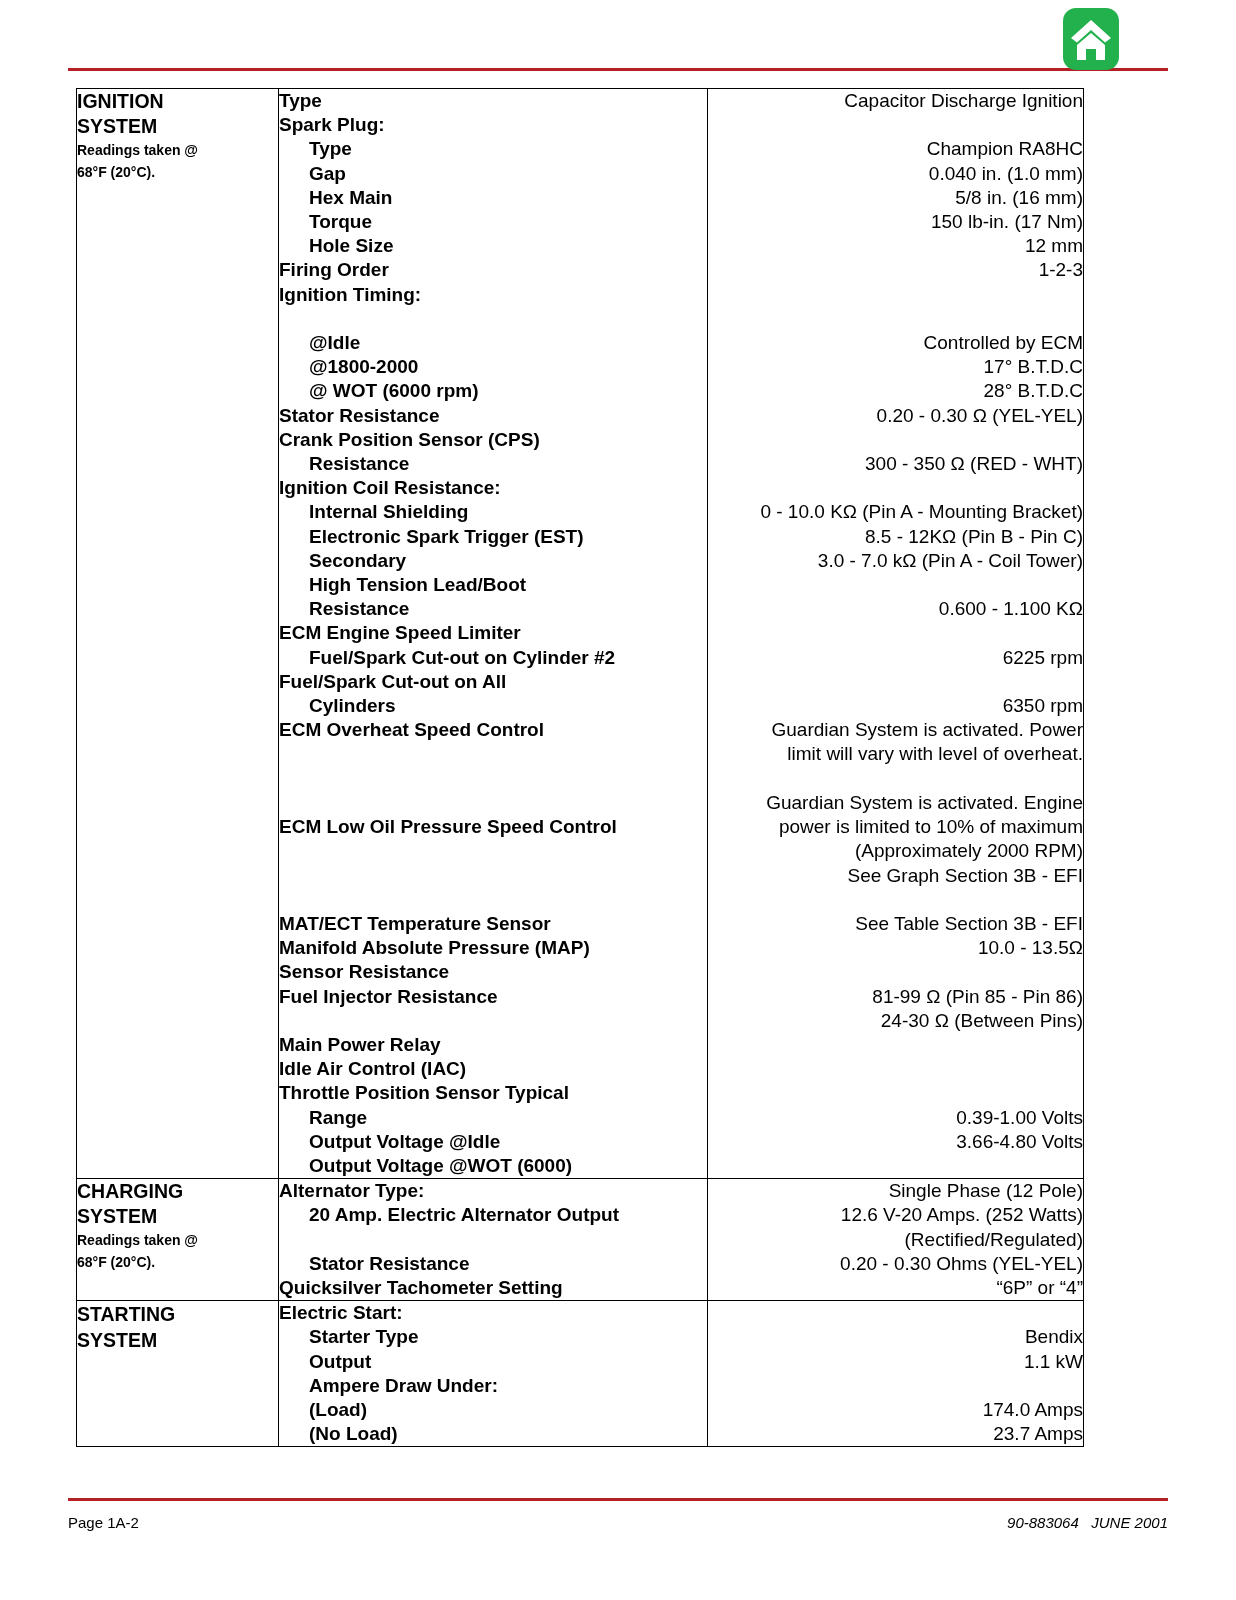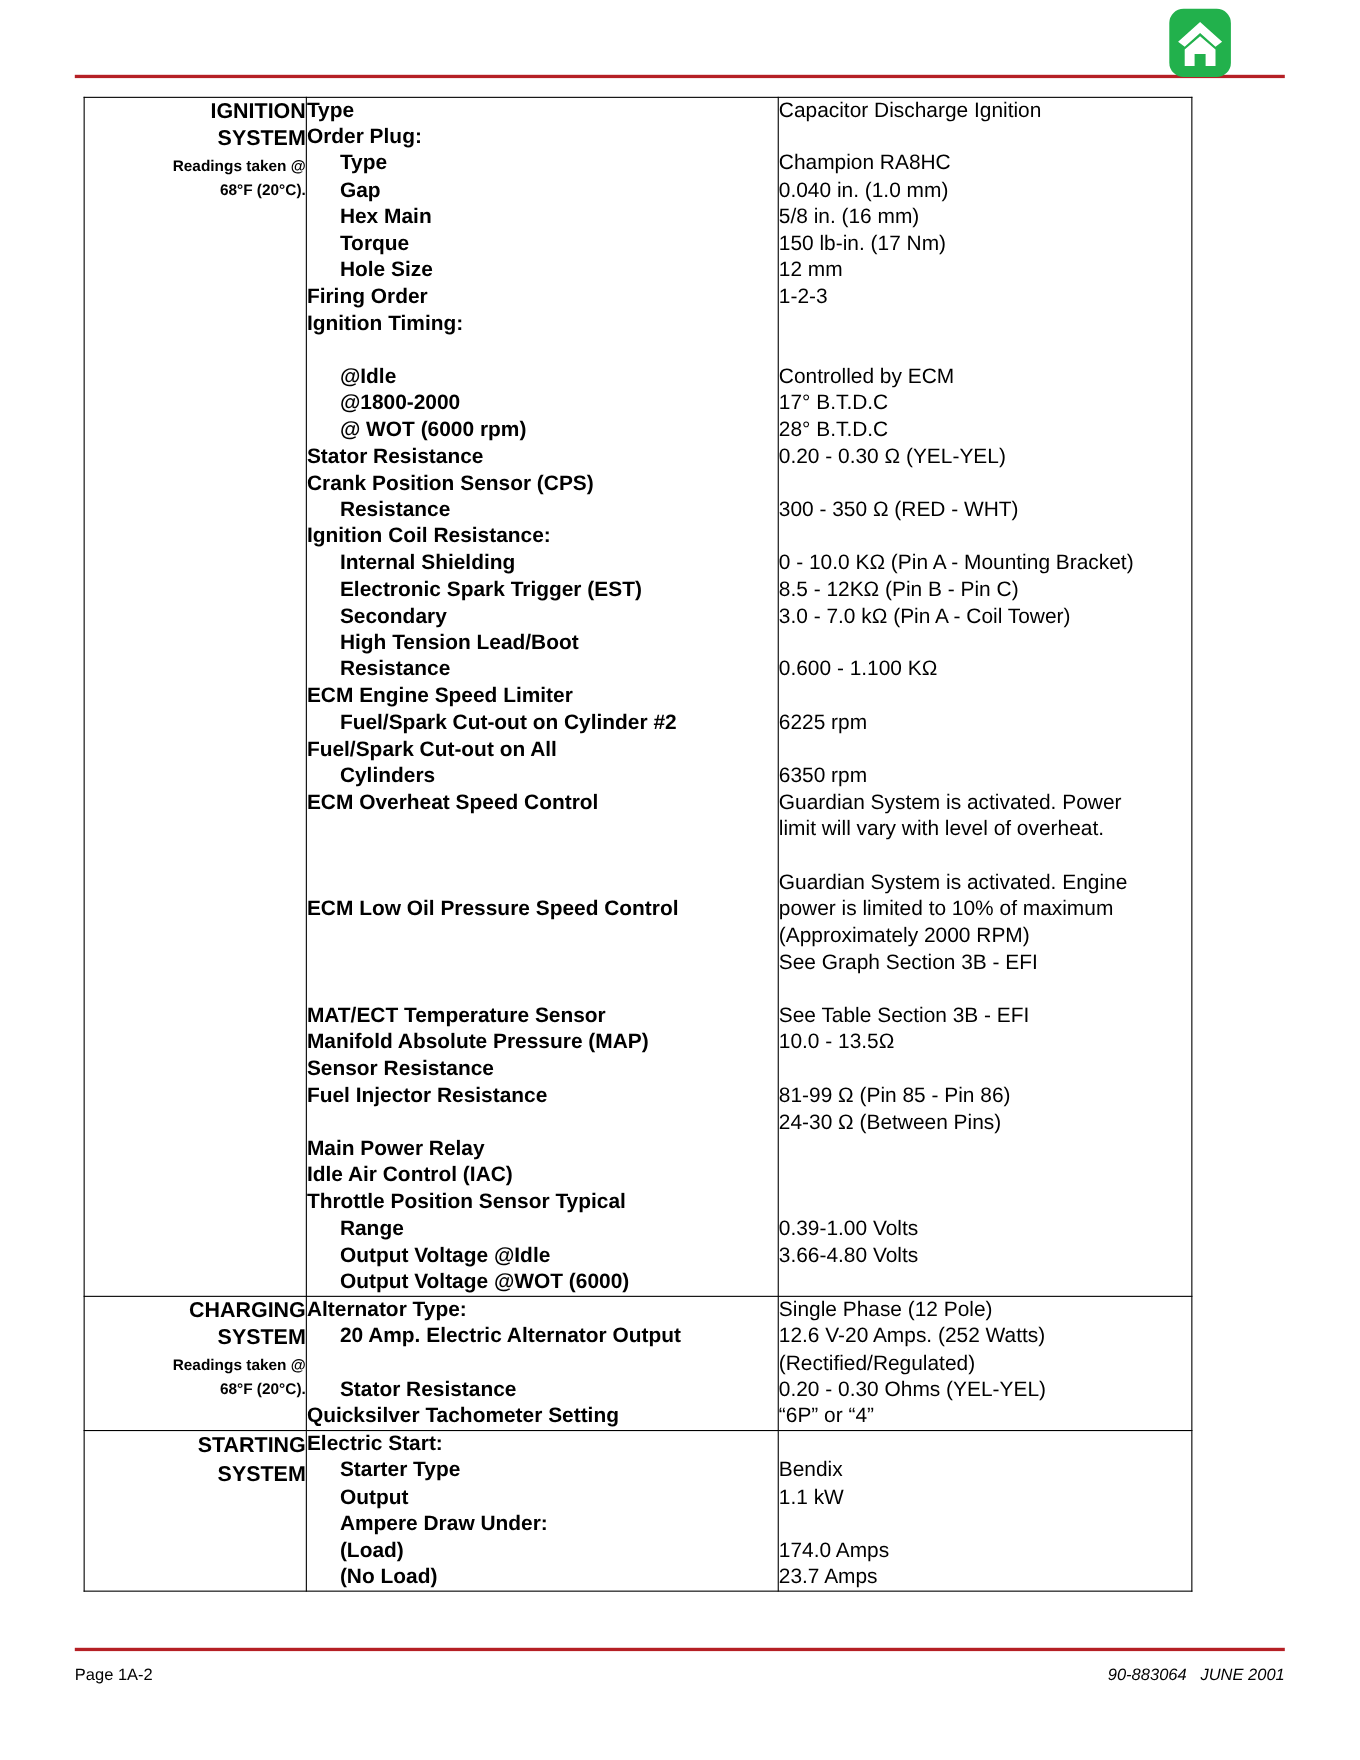--- a/index.html
+++ b/index.html
@@ -62,21 +62,21 @@
     border: 1.6px solid #000000;
     vertical-align: top;
     padding: 0;
   }
   .col-system { width: 202px; }
   .col-item   { width: 429px; }
   .col-value  { width: 376px; }
 
   
   .system-cell {
-    text-align: right;
+    text-align: left;
     vertical-align: middle;
     padding: 4px 6px;
   }
   .system-name {
     font-size: 19.5px;
     font-weight: bold;
     line-height: 25px;
   }
   .system-note {
     font-size: 14px;
@@ -95,21 +95,21 @@
     line-height: 24.2px;
     white-space: pre;
   }
   .item-line.ind1 { padding-left: 30px; }
   .item-line.ind2 { padding-left: 30px; }
   .item-line.blank { color: transparent; }
 
   
   .value-cell {
     padding: 6px 6px 6px 6px;
-    text-align: left;
+    text-align: right;
   }
   .value-line {
     font-size: 19px;
     font-weight: normal;
     line-height: 24.2px;
     white-space: pre;
   }
   .value-line.blank { color: transparent; }
 
   
@@ -167,21 +167,21 @@
   </colgroup>
   <tbody>
 
   <tr>
     <td class="system-cell">
       <div class="system-name">IGNITION<br>SYSTEM</div>
       <div class="system-note">Readings taken @<br>68°F (20°C).</div>
     </td>
     <td class="item-cell">
       <div class="item-line">Type</div>
-      <div class="item-line">Order Plug:</div>
+      <div class="item-line">Spark Plug:</div>
       <div class="item-line ind1">Type</div>
       <div class="item-line ind1">Gap</div>
       <div class="item-line ind1">Hex Main</div>
       <div class="item-line ind1">Torque</div>
       <div class="item-line ind1">Hole Size</div>
       <div class="item-line">Firing Order</div>
       <div class="item-line">Ignition Timing:</div>
       <div class="item-line blank">&nbsp;</div>
       <div class="item-line ind1">@Idle</div>
       <div class="item-line ind1">@1800-2000</div>

